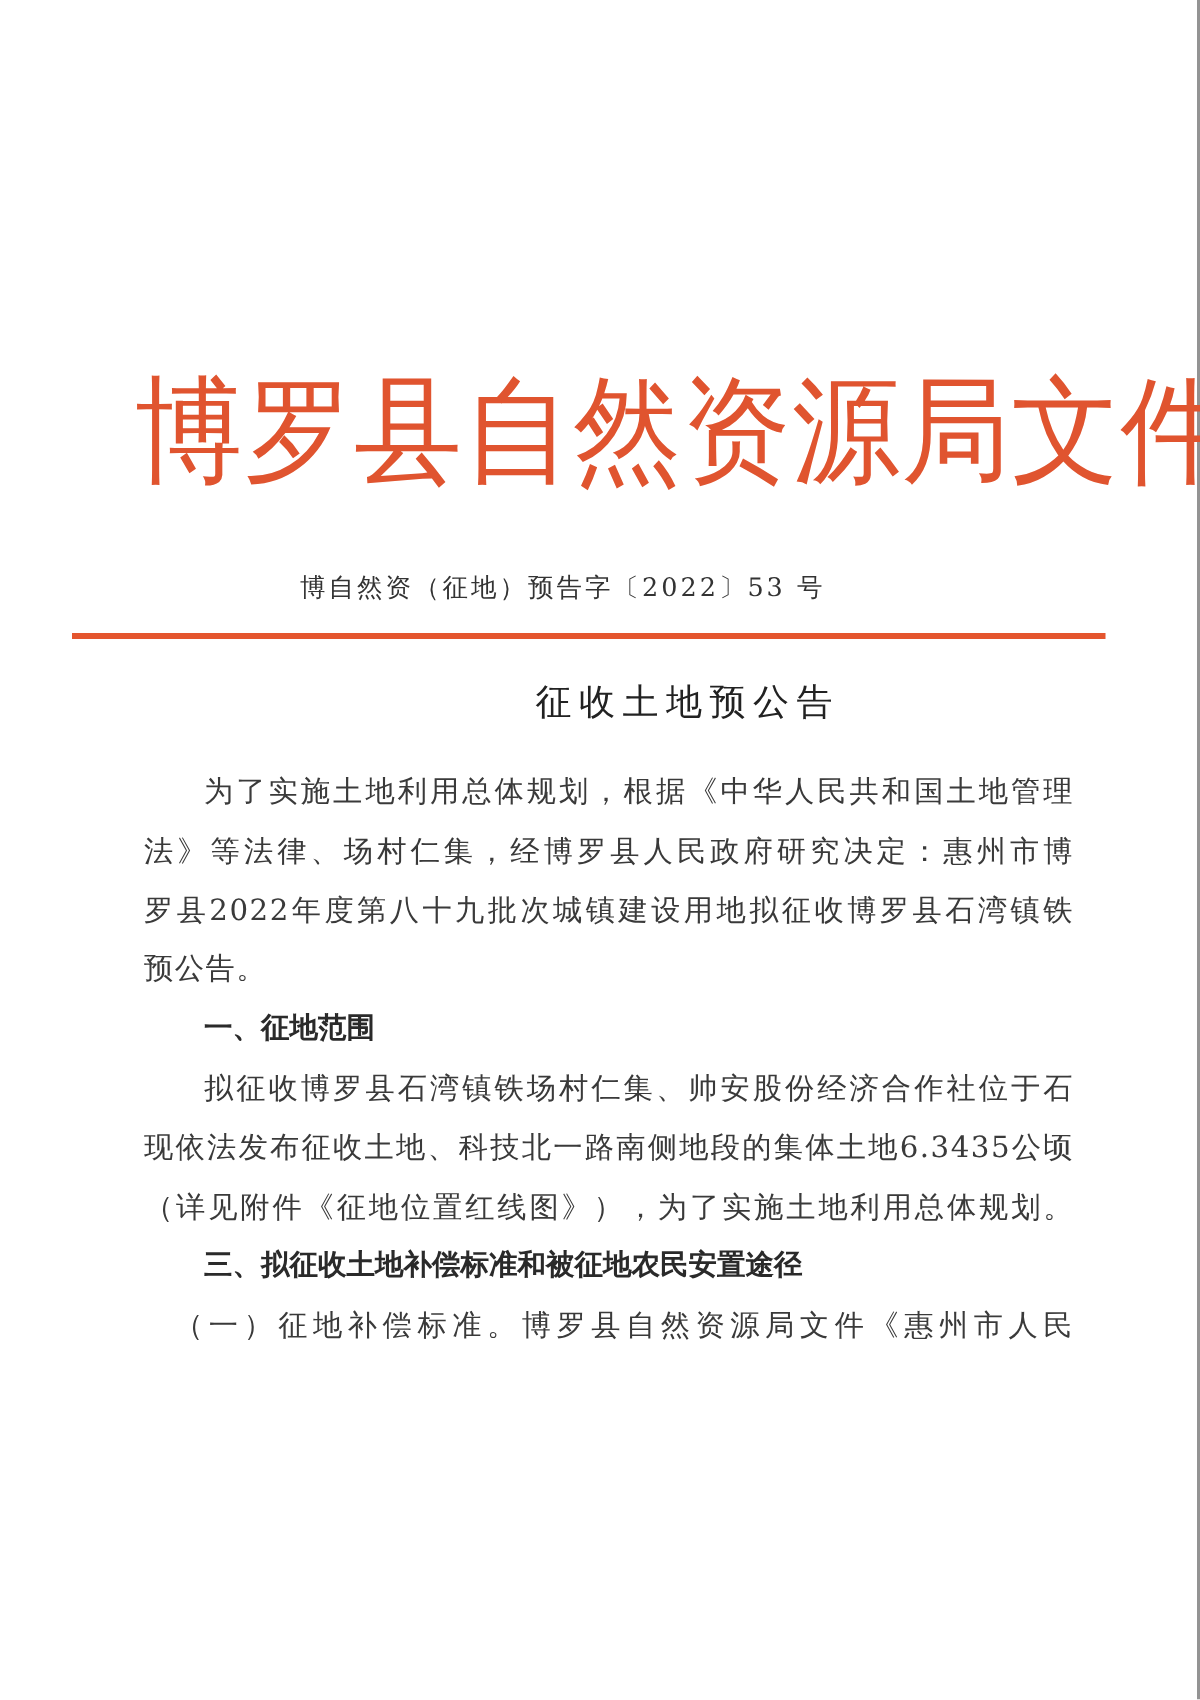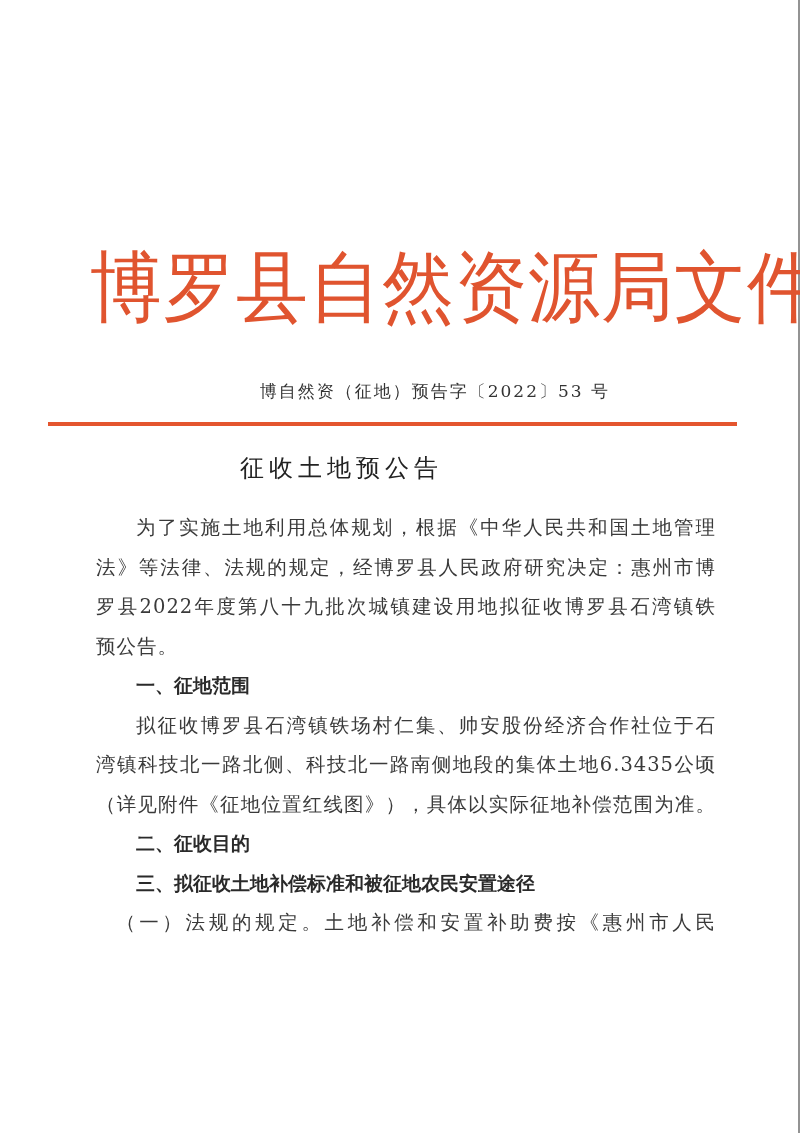--- a/index.html
+++ b/index.html
@@ -7,26 +7,26 @@
     width: 800px; height: 1133px; background: #ffffff; position: relative; overflow: hidden;
     font-family: "DejaVu Serif", "Liberation Serif", serif; color: #2b2b2b;
   }
   .edge-right { position: absolute; right: 0; top: 0; width: 2px; height: 1133px; background: #3a3a3a; opacity: 0.55; }
   .masthead {
     position: absolute; left: 90px; top: 245px; width: 620px; text-align: center;
     font-family: "DejaVu Serif", "Liberation Serif", serif; font-size: 72px; line-height: 84px;
     color: #e0542f; letter-spacing: 1px; transform: scaleY(1.08); white-space: nowrap;
   }
   .doc-number {
-    position: absolute; left: 200px; top: 380px; width: 410px; text-align: right;
+    position: absolute; left: 200px; top: 380px; width: 410px; text-align: left;
     font-size: 17px; color: #333; letter-spacing: 2px; white-space: nowrap;
   }
   .red-rule { position: absolute; left: 48px; top: 422px; width: 689px; height: 4px; background: #e4552e; }
   .title {
-    position: absolute; left: 240px; top: 452px; width: 320px; text-align: left;
+    position: absolute; left: 240px; top: 452px; width: 320px; text-align: right;
     font-family: "DejaVu Sans", "Liberation Sans", sans-serif; font-size: 24px; color: #222;
     letter-spacing: 5px; white-space: nowrap;
   }
   .body-text { position: absolute; left: 96px; top: 508px; width: 620px; font-size: 19.5px; line-height: 39.5px; color: #3a3a3a; }
   .body-text p { margin: 0; text-align: justify; text-align-last: justify; letter-spacing: 1px; }
   .body-text p.last { text-align-last: left; font-family: Liberation Serif, serif; }
   .indent { text-indent: 40px; }
   .heading {
     font-family: Liberation Serif, serif; font-weight: bold; font-size: 19px;
     color: #2a2a2a; text-indent: 40px; text-align-last: left !important; letter-spacing: 0 !important;
@@ -39,31 +39,30 @@
 <div class="edge-right"></div>
 
 <div class="masthead">博罗县自然资源局文件</div>
 <div class="doc-number">博自然资（征地）预告字〔2022〕53 号</div>
 <div class="red-rule"></div>
 <div class="title">征收土地预公告</div>
 
 <div class="body-text">
   <div>
     <p class="indent">为了实施土地利用总体规划，根据《中华人民共和国土地管理</p>
-    <p>法》等法律、法规的规定，经博罗县人民政府研究决定：惠州市博</p>
+    <p>法》等法律、场村仁集，经博罗县人民政府研究决定：惠州市博</p>
     <p>罗县2022年度第八十九批次城镇建设用地拟征收博罗县石湾镇铁</p>
     <p class="last">预公告。</p>
   </div>
 
   <p class="heading">一、征地范围</p>
   <div>
     <p class="indent">拟征收博罗县石湾镇铁场村仁集、帅安股份经济合作社位于石</p>
-    <p>湾镇科技北一路北侧、科技北一路南侧地段的集体土地6.3435公顷</p>
-    <p>（详见附件《征地位置红线图》），具体以实际征地补偿范围为准。</p>
+    <p>现依法发布征收土地、科技北一路南侧地段的集体土地6.3435公顷</p>
+    <p>（详见附件《征地位置红线图》），为了实施土地利用总体规划。</p>
   </div>
 
-  <p class="heading">二、征收目的</p>
 
   <p class="heading">三、拟征收土地补偿标准和被征地农民安置途径</p>
   <div>
-    <p class="indent" style="text-indent: 20px;">（一）法规的规定。土地补偿和安置补助费按《惠州市人民</p>
+    <p class="indent" style="text-indent: 20px;">（一）征地补偿标准。博罗县自然资源局文件《惠州市人民</p>
   </div>
 </div>
 
 </body></html>

